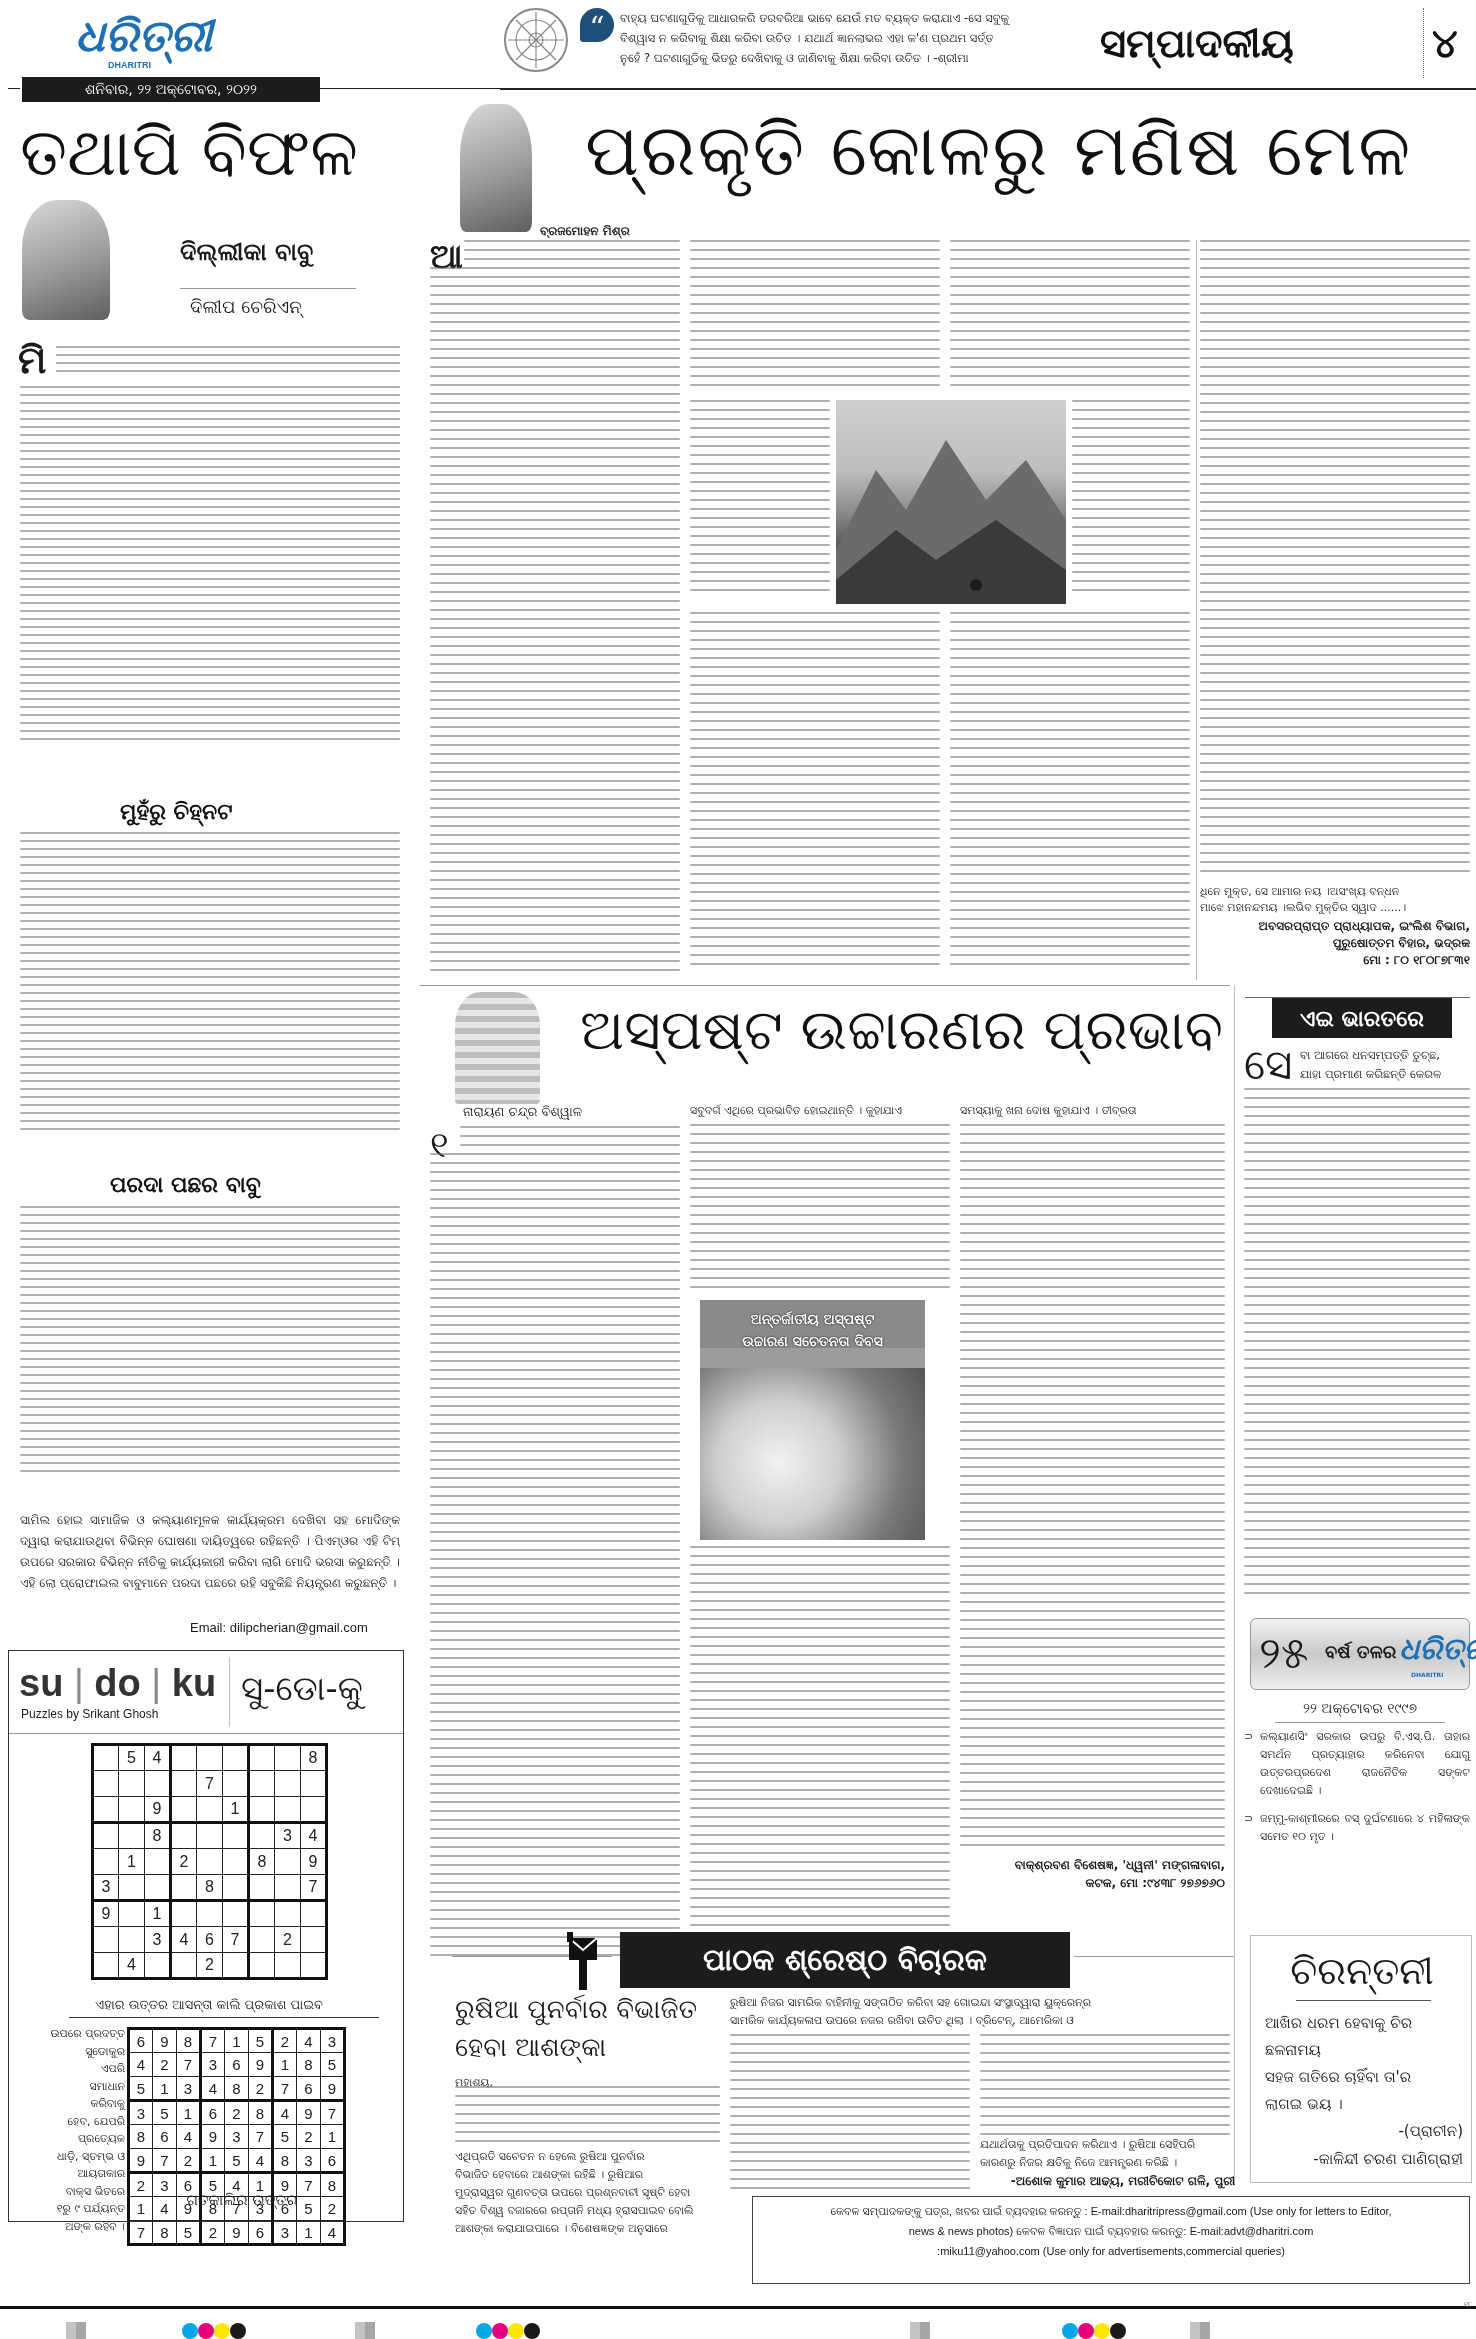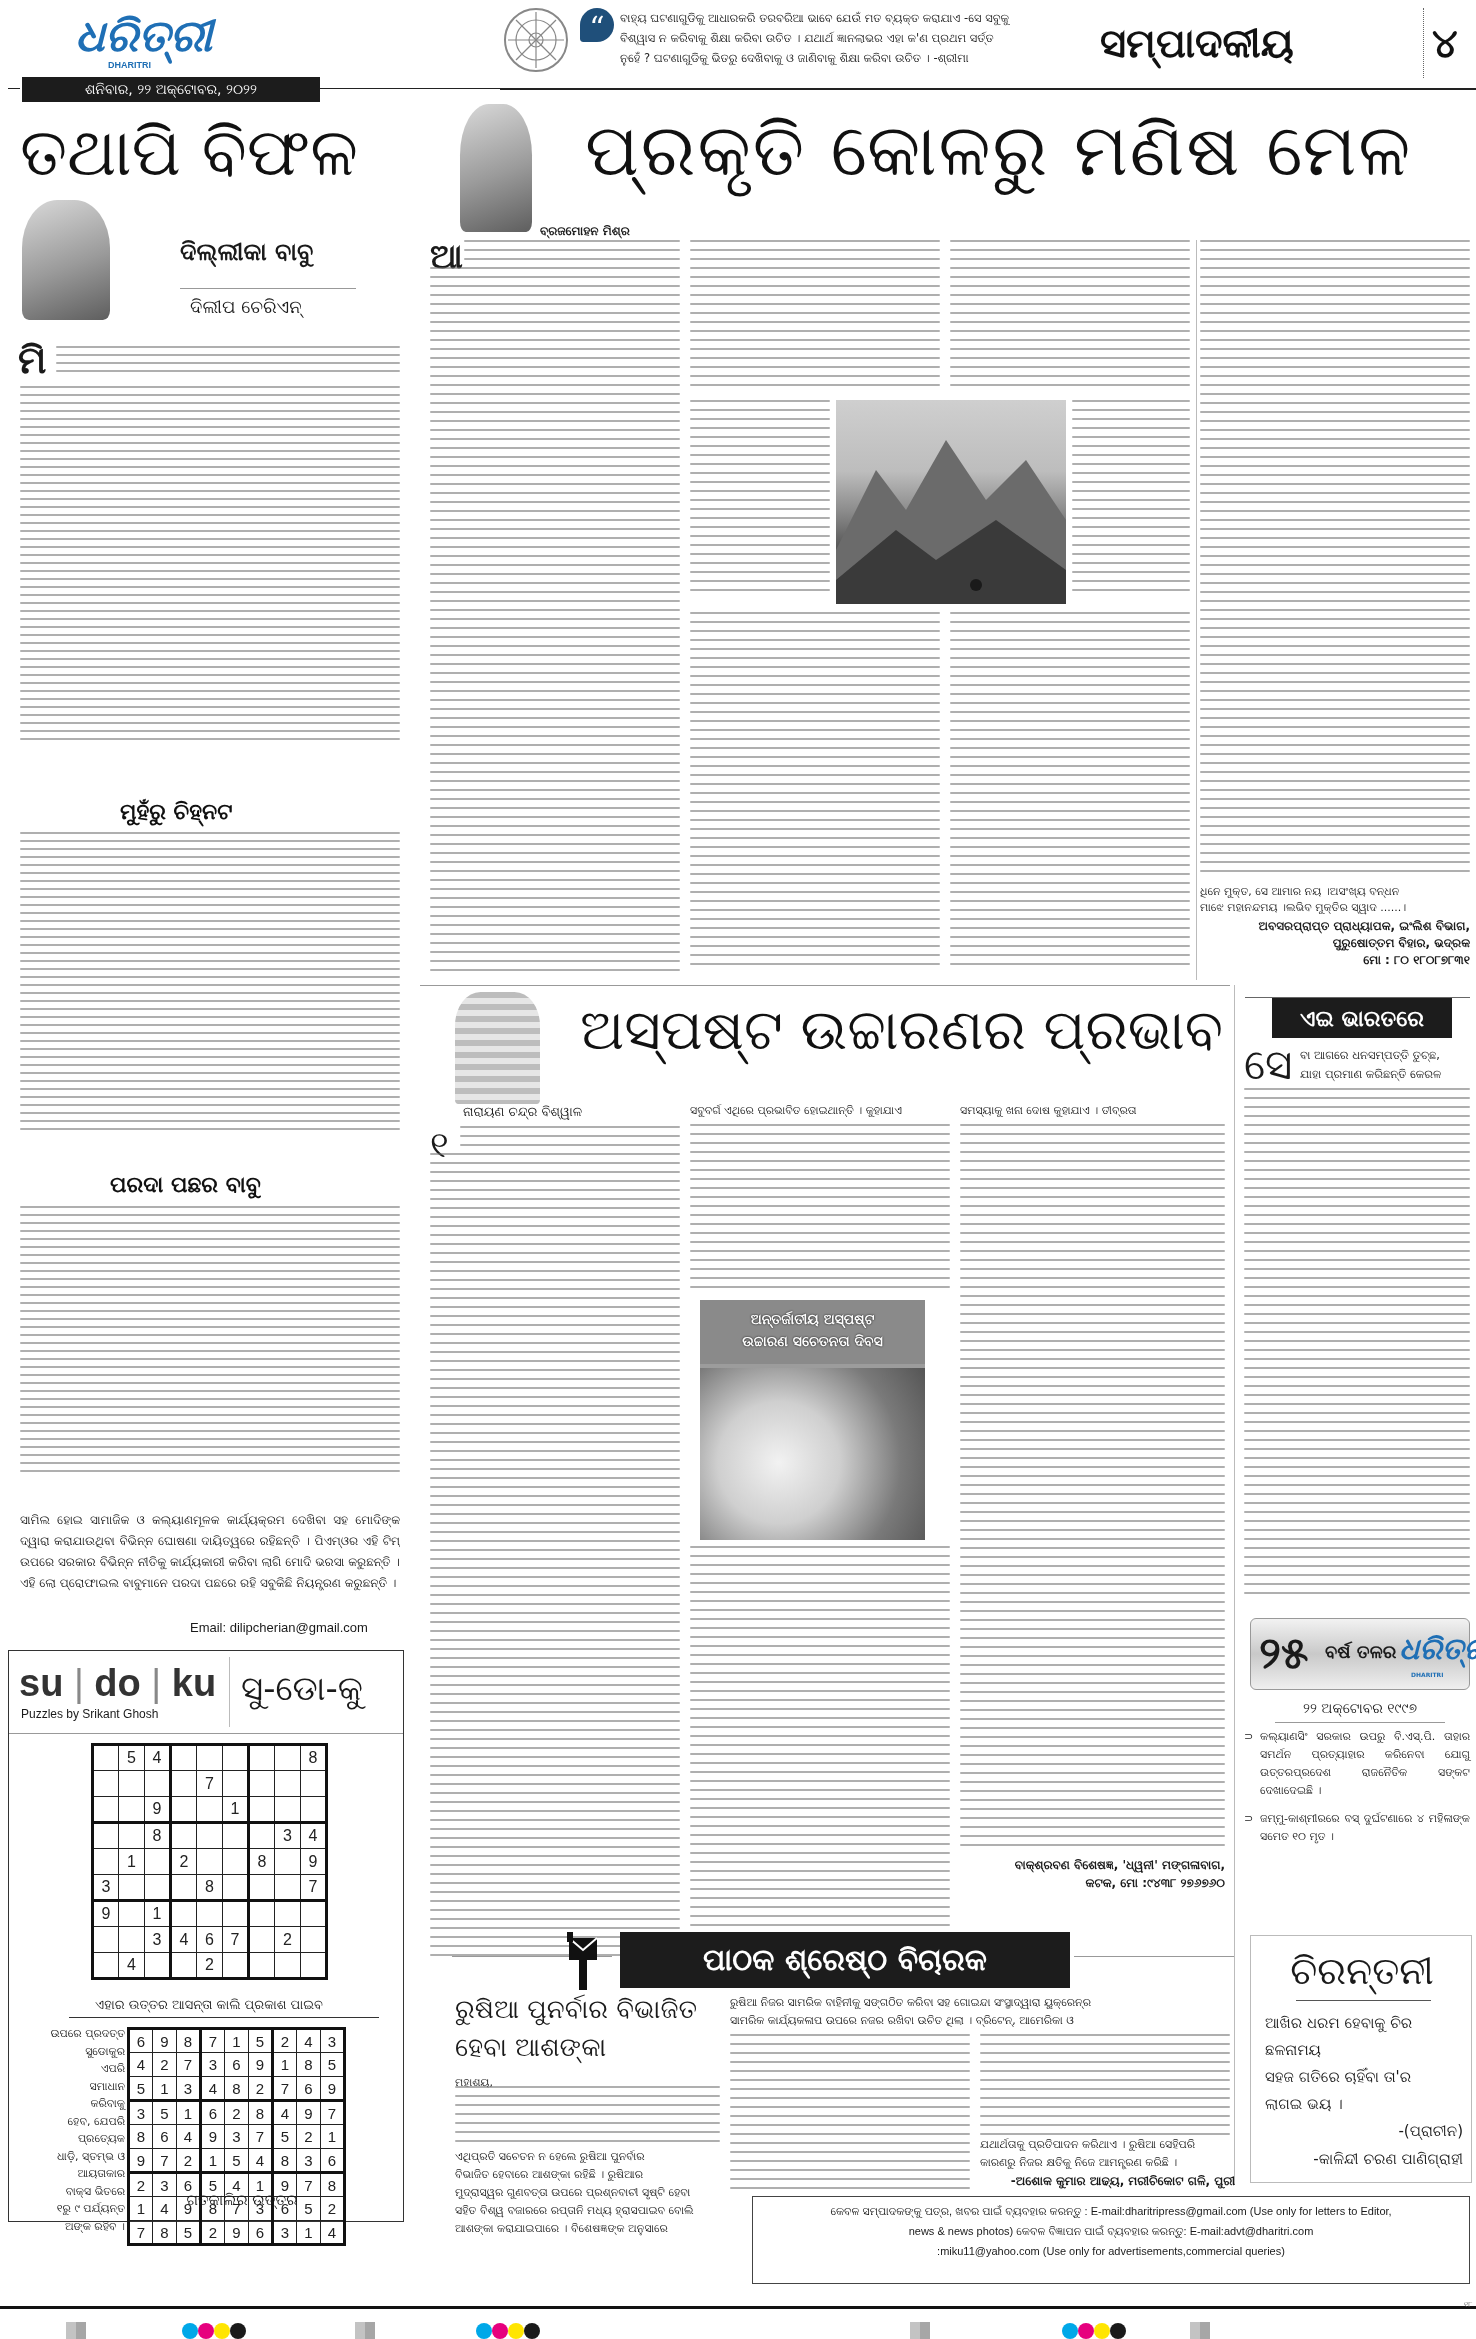--- a/index.html
+++ b/index.html
@@ -908,21 +908,21 @@
       <div class="ln"></div>
       <div class="ln"></div>
       <div class="ln"></div>
       <div class="ln"></div>
       <div class="ln"></div>
       <div class="ln"></div>
       <div class="ln"></div>
   </div>
 
   <div class="abs" style="left:700px;top:1300px;width:225px;height:240px;background:#9c9c9c;">
-    <div class="abs" style="left:0;top:0;width:225px;height:64px;background:#8a8a8a;color:#fff;text-align:center;font-weight:bold;font-size:14px;line-height:22px;padding-top:8px;text-shadow:0 0 2px #000;">
+    <div class="abs" style="left:0;top:0;width:225px;height:48px;background:#8a8a8a;color:#fff;text-align:center;font-weight:bold;font-size:14px;line-height:22px;padding-top:8px;text-shadow:0 0 2px #000;">
       <div>ଅନ୍ତର୍ଜାତୀୟ ଅସ୍ପଷ୍ଟ</div>
       <div>ଉଚ୍ଚାରଣ ସଚେତନତା ଦିବସ</div>
     </div>
     <div class="abs" style="left:0;top:68px;width:225px;height:172px;background:radial-gradient(circle at 35% 55%,#f2f2f2 0%,#cfcfcf 35%,#7a7a7a 70%,#555 100%);"></div>
   </div>
 
   <div class="filler" style="left:690px;top:1546px;width:260px;height:420px;">
     <div class="ln"></div>
       <div class="ln"></div>
       <div class="ln"></div>
@@ -1126,21 +1126,21 @@
       <div class="ln"></div>
       <div class="ln"></div>
       <div class="ln"></div>
       <div class="ln"></div>
       <div class="ln"></div>
       <div class="ln"></div>
       <div class="ln"></div>
   </div>
 
   <div class="abs" style="left:1250px;top:1618px;width:220px;height:72px;background:linear-gradient(180deg,#f2f2f2 0%,#c9c9c9 50%,#efefef 100%);border-radius:6px;border:1px solid #999;">
-    <span class="abs" style="left:8px;top:6px;font-size:44px;font-weight:bold;line-height:56px;">୨୫</span>
+    <span class="abs" style="left:8px;top:6px;font-size:44px;font-weight:normal;line-height:56px;">୨୫</span>
     <span class="abs" style="left:74px;top:22px;font-size:18px;font-weight:bold;">ବର୍ଷ ତଳର</span>
     <span class="abs logo" style="left:148px;top:10px;font-size:30px;line-height:40px;">ଧରିତ୍ରୀ</span>
     <span class="abs" style="left:160px;top:52px;font-size:6px;font-weight:bold;color:#1f6fb5;">DHARITRI</span>
   </div>
   <div class="abs" style="left:1250px;top:1700px;width:220px;text-align:center;font-size:14px;">୨୨ ଅକ୍ଟୋବର ୧୯୯୭</div>
   <div class="hr thin" style="left:1275px;top:1722px;width:170px;"></div>
   <div class="abs" style="left:1244px;top:1728px;width:226px;font-size:11px;line-height:18px;text-align:justify;">
     <div style="padding-left:16px;position:relative;"><span style="position:absolute;left:0;">⊃</span><span>କଲ୍ୟାଣସିଂ ସରକାର ଉପରୁ ବି.ଏସ୍.ପି. ତାହାର ସମର୍ଥନ ପ୍ରତ୍ୟାହାର କରିନେବା ଯୋଗୁ ଉତ୍ତରପ୍ରଦେଶ ରାଜନୈତିକ ସଙ୍କଟ ଦେଖାଦେଇଛି ।</span></div>
     <div style="padding-left:16px;position:relative;margin-top:10px;"><span style="position:absolute;left:0;">⊃</span><span>ଜମ୍ମୁ-କାଶ୍ମୀରରେ ବସ୍ ଦୁର୍ଘଟଣାରେ ୪ ମହିଳାଙ୍କ ସମେତ ୧୦ ମୃତ ।</span></div>
   </div>

